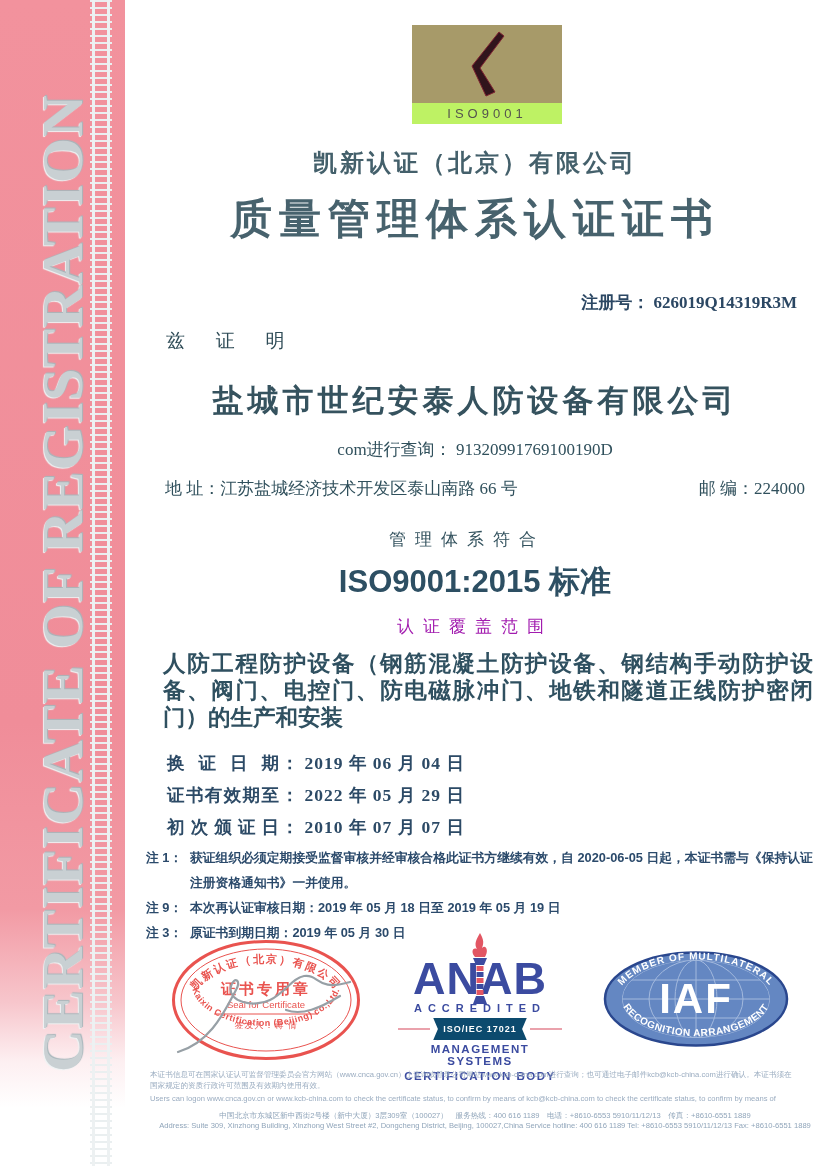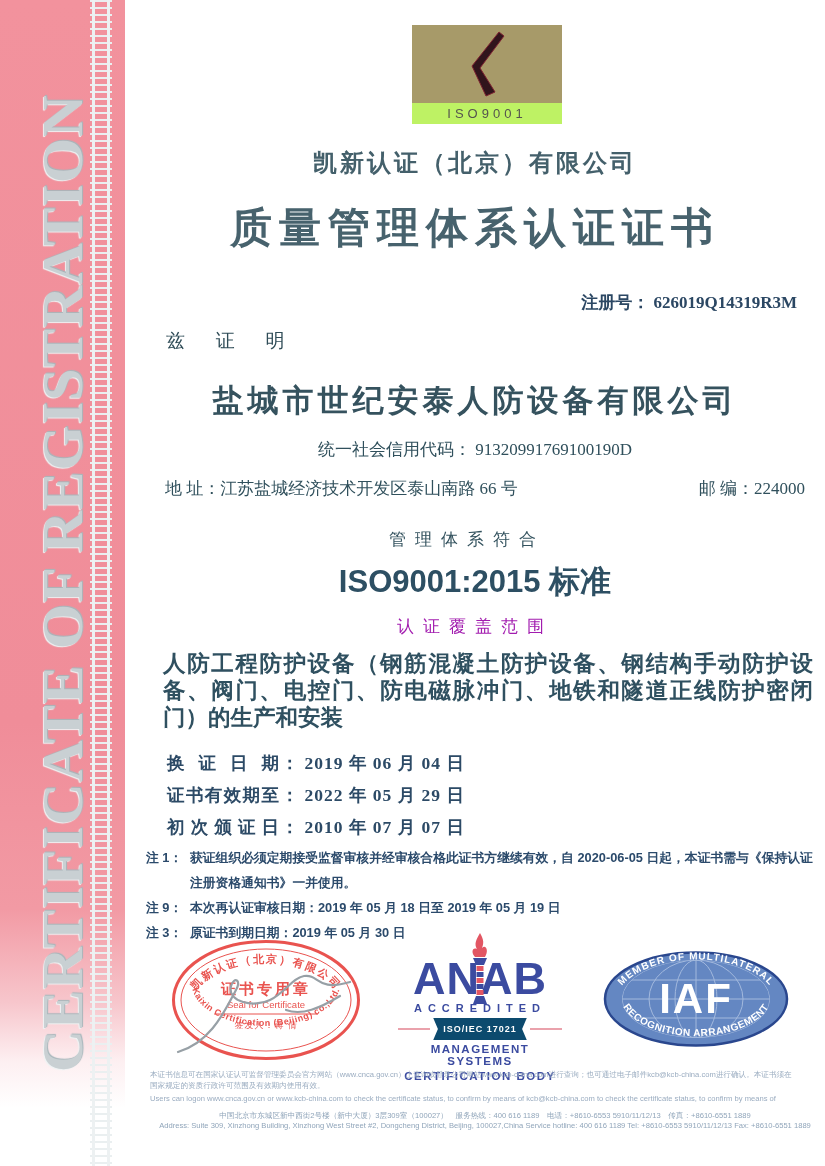--- a/index.html
+++ b/index.html
@@ -21,21 +21,21 @@
 
   
   .logo{position:absolute;left:412px;top:25px;width:150px;}
   .logo-gold{height:78px;background:#a79a69;display:flex;align-items:center;justify-content:center;}
   .logo-strip{height:21px;line-height:21px;background:#bef264;text-align:center;
         font-family:"Liberation Sans",sans-serif;font-size:13px;letter-spacing:4px;color:#55544e;}
 
   
   .certifier{position:absolute;top:147px;left:125px;width:700px;text-align:center;
         font-size:24px;font-weight:bold;letter-spacing:3px;color:#44606b;}
-  .cert-title{position:absolute;top:200px;left:125px;width:700px;text-align:center;
+  .cert-title{position:absolute;top:191px;left:125px;width:700px;text-align:center;
         font-size:42px;font-weight:bold;letter-spacing:7px;color:#47626d;}
   .reg-row{position:absolute;top:291px;left:125px;width:672px;text-align:right;
         font-size:17px;font-weight:bold;color:#2b4763;}
   .certify{position:absolute;top:328px;left:166px;font-size:19px;letter-spacing:13px;color:#2f4c57;}
 
   
   .holder-name{position:absolute;top:380px;left:125px;width:700px;text-align:center;
         font-size:31px;font-weight:bold;letter-spacing:4px;color:#35525e;}
   .credit{position:absolute;top:438px;left:125px;width:700px;text-align:center;font-size:17px;color:#30505c;}
   .addr-row{position:absolute;top:477px;left:165px;width:640px;display:flex;justify-content:space-between;
@@ -108,21 +108,21 @@
   <div class="certifier">凯新认证（北京）有限公司</div>
   <div class="cert-title">质量管理体系认证证书</div>
   <div class="reg-row">
     <span>注册号：</span>
     <span>626019Q14319R3M</span>
   </div>
   <div class="certify">兹 证 明</div>
 
   <div class="holder-name">盐城市世纪安泰人防设备有限公司</div>
   <div class="credit">
-    <span>统一社会信用代码：</span>
+    <span>com进行查询：</span>
     <span>91320991769100190D</span>
   </div>
   <div class="addr-row">
     <span><span>地 址：</span><span>江苏盐城经济技术开发区泰山南路 66 号</span></span>
     <span><span>邮 编：</span><span>224000</span></span>
   </div>
 
   <div class="conform">管理体系符合</div>
   <div class="standard-name">ISO9001:2015 标准</div>
   <div class="scope-title">认证覆盖范围</div>

